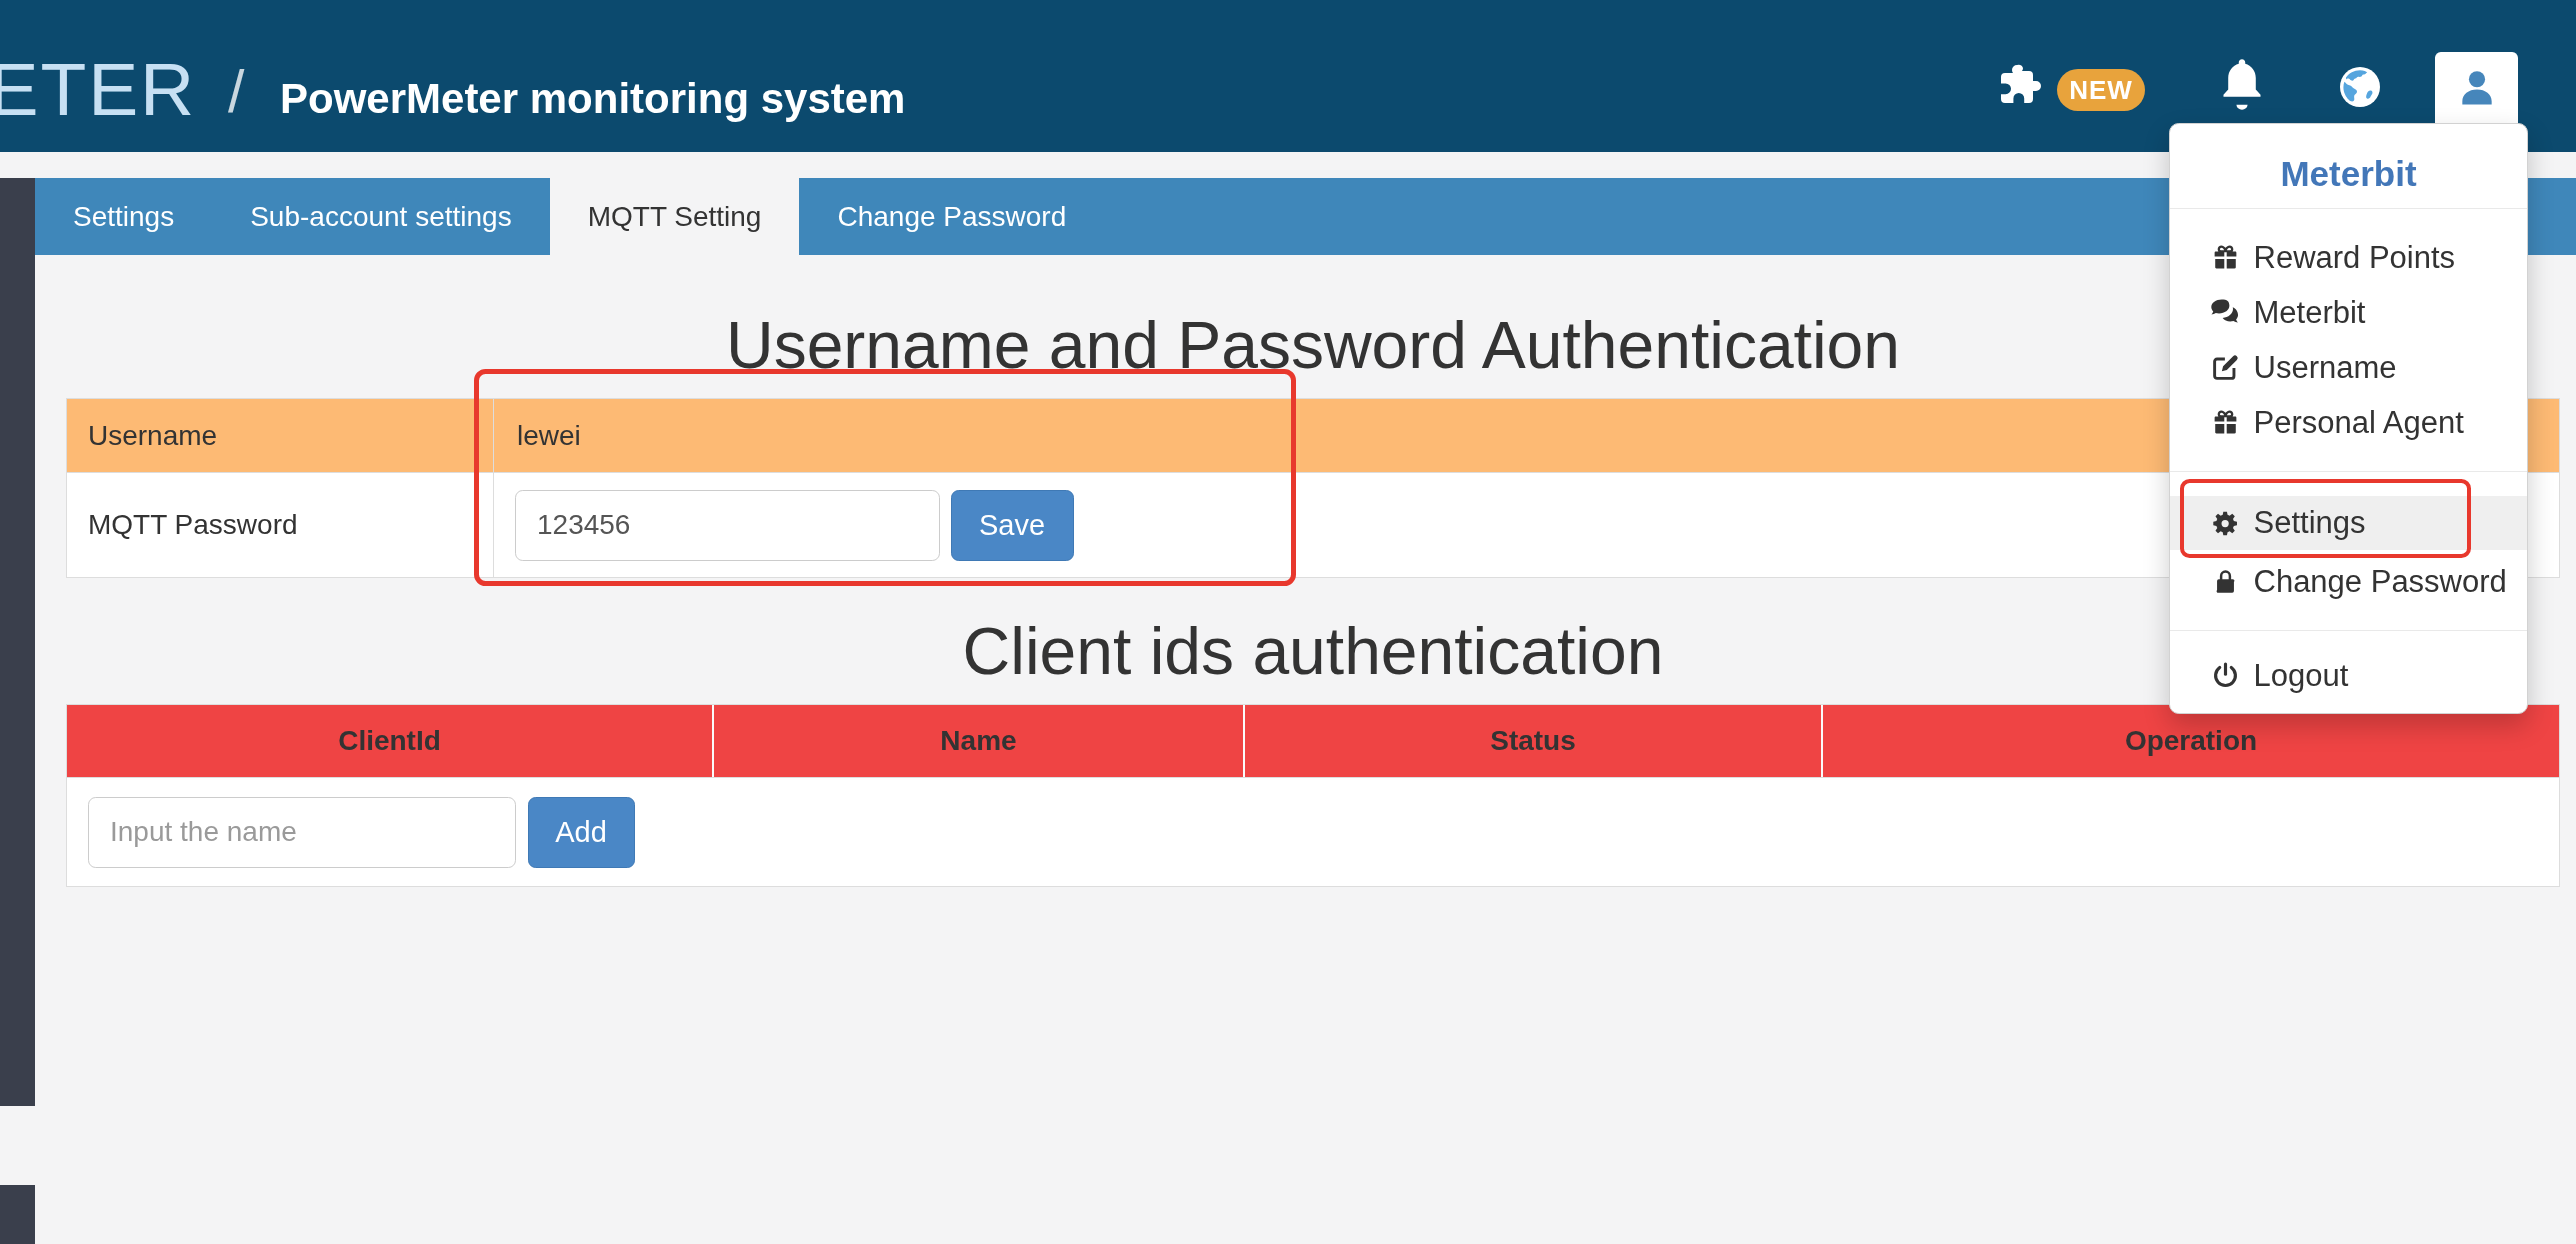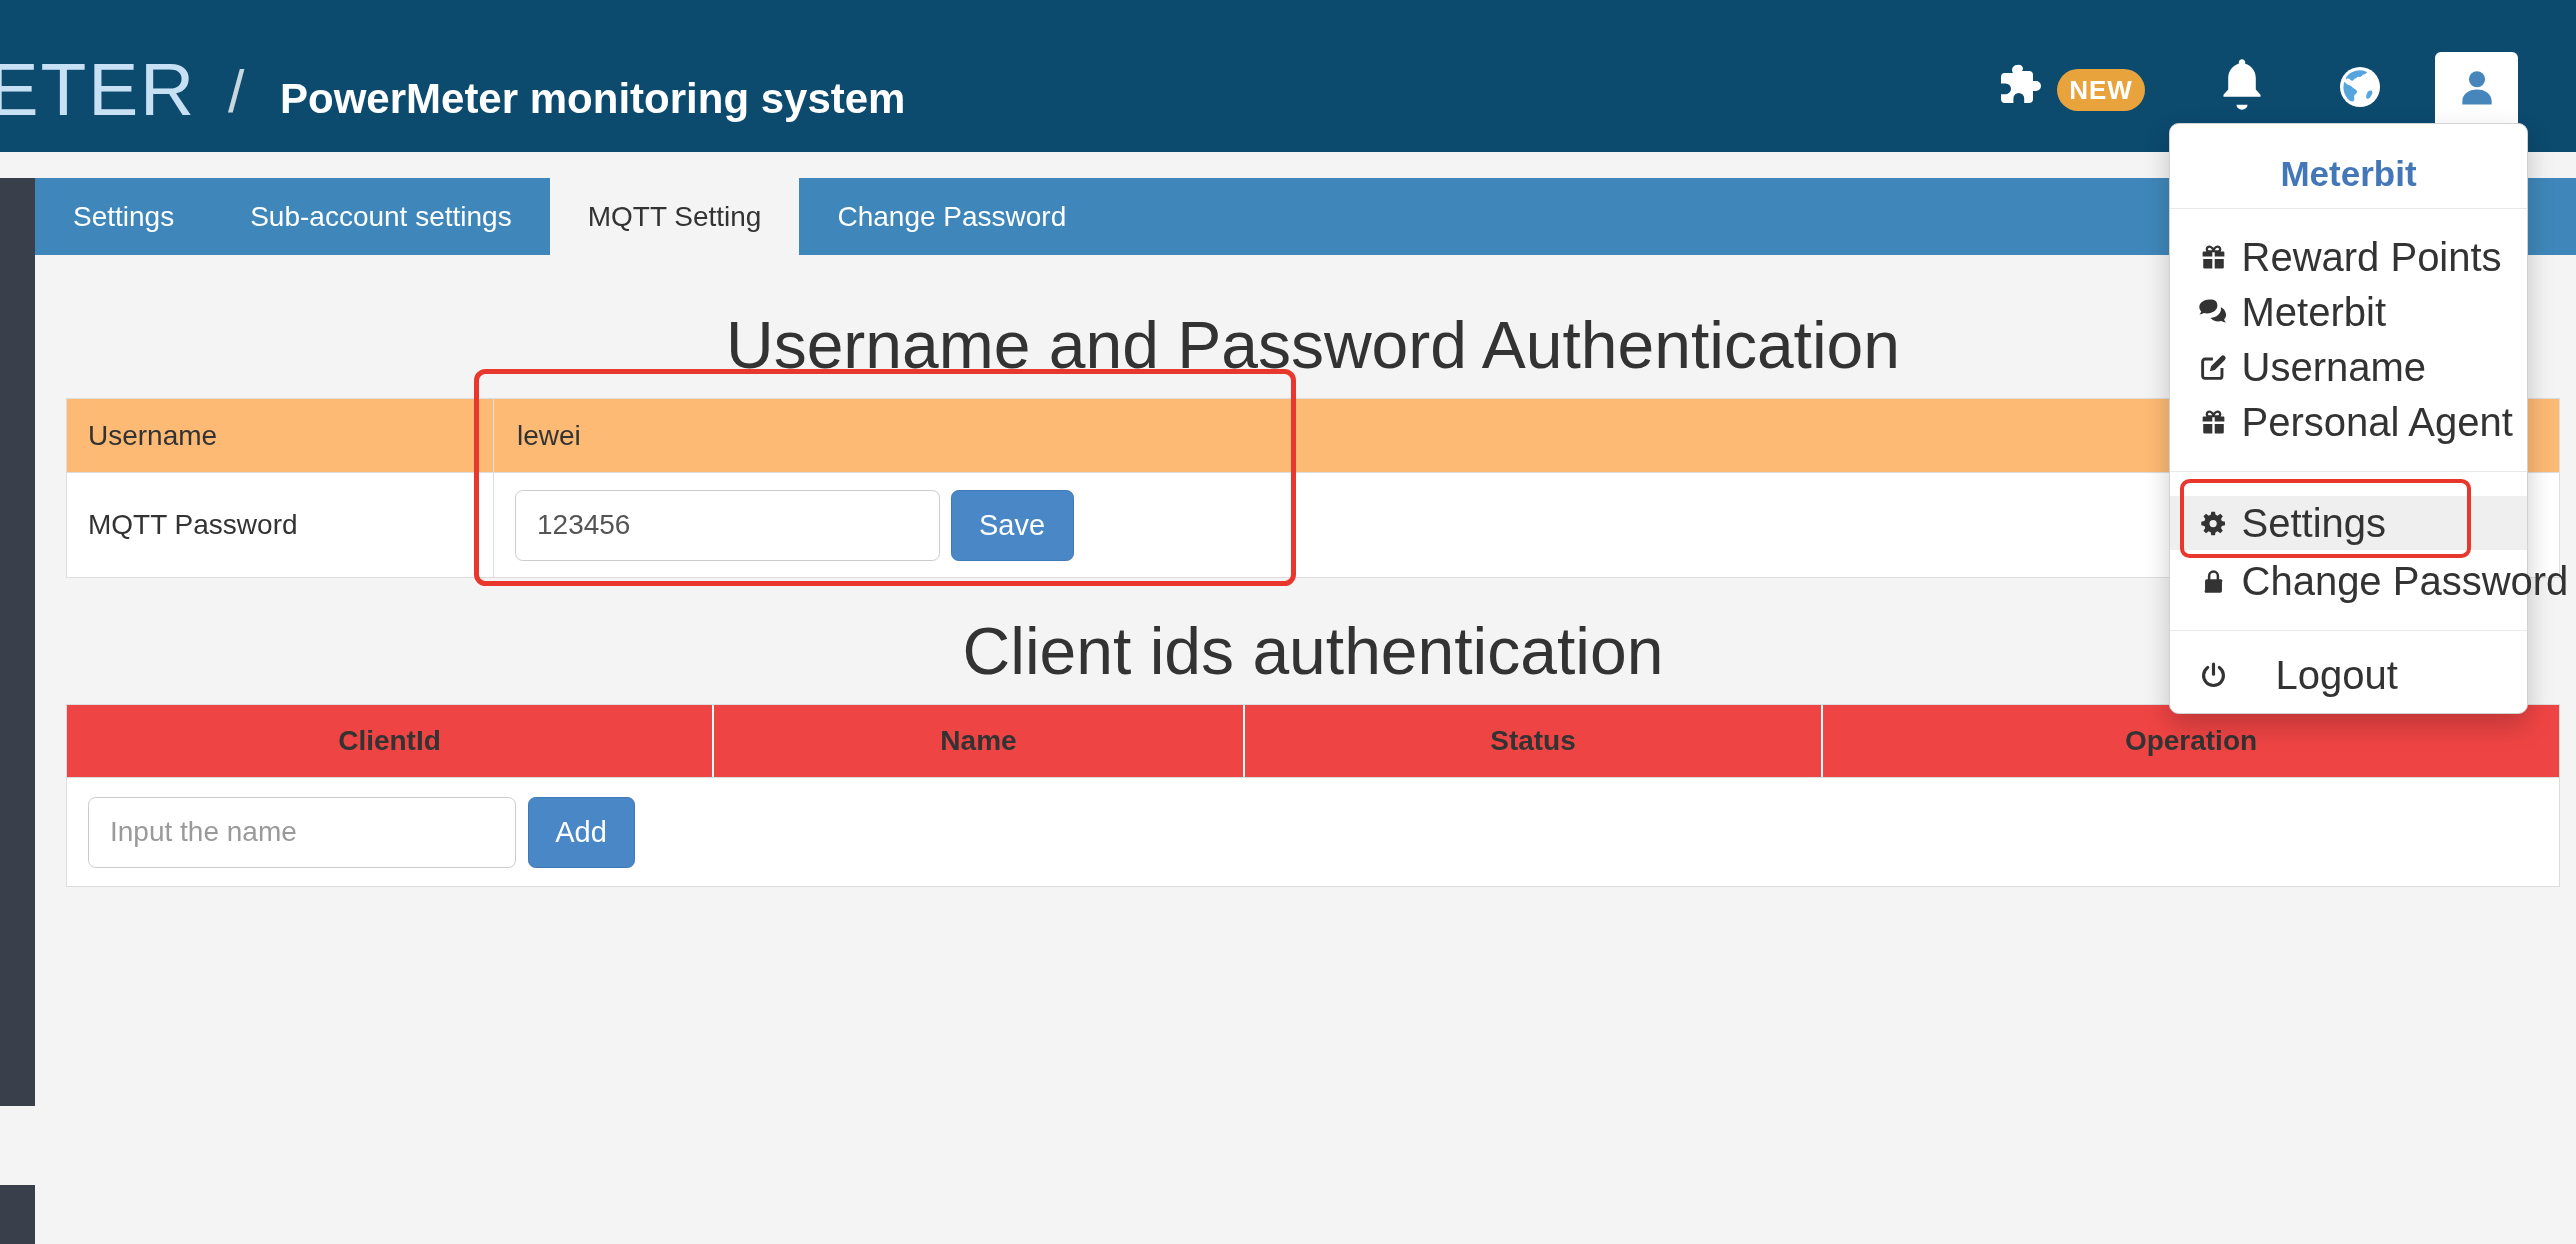--- a/index.html
+++ b/index.html
@@ -53,26 +53,26 @@
   .th-0{width:645px;}.th-1{width:531px;}.th-2{width:578px;}.th-3{flex:1;}
   .tbody-row{height:108px;display:flex;align-items:center;background:#fff;}
   #clientid-input{width:428px;margin-left:21px;}
   #add-btn{width:107px;margin-left:11.5px;}
   
   .dropdown{position:absolute;left:2169px;top:123px;width:359px;height:591px;box-sizing:border-box;
     background:#fff;border:1.9px solid #d2d2d2;border-radius:9.6px;box-shadow:0 11.5px 27px rgba(0,0,0,.2);z-index:100;}
   .menu-title{height:85px;box-sizing:border-box;border-bottom:1.9px solid #e9e9e9;display:flex;align-items:center;justify-content:center;
     font-size:35px;font-weight:bold;color:#4377b8;padding-top:16px;}
   .menu-items-top{padding-top:21px;}
-  .menu-item{height:55px;display:flex;align-items:center;padding-left:28px;font-size:40px;color:#333;cursor:pointer;white-space:nowrap;}
+  .menu-item{height:55px;display:flex;align-items:center;padding-left:40px;font-size:31px;color:#333;cursor:pointer;white-space:nowrap;}
   .menu-item .mi{width:31px;height:31px;margin-right:12.5px;flex:0 0 31px;display:flex;align-items:center;justify-content:center;}
   .menu-divider{border-top:1.9px solid #e9e9e9;margin-top:21px;}
   .mi-settings{margin-top:24px;height:54px;background:#efefef;}
   .mi-cp{margin-top:4.8px;height:54px;}
-  .mi-logout{margin-top:18px;height:54px;gap:34px;}
+  .mi-logout{margin-top:18px;height:54px;}
   
   .red-box{position:absolute;border:5.8px solid #e8382d;border-radius:11.5px;box-sizing:border-box;z-index:120;pointer-events:none;}
   #red-box-content{left:474px;top:369px;width:822px;height:217px;}
   #red-box-menu{left:2180px;top:479px;width:291px;height:79px;border-width:4.8px;border-radius:9.6px;}
   svg{display:block;}
 </style>
 </head>
 <body>
 
 <div class="header">

